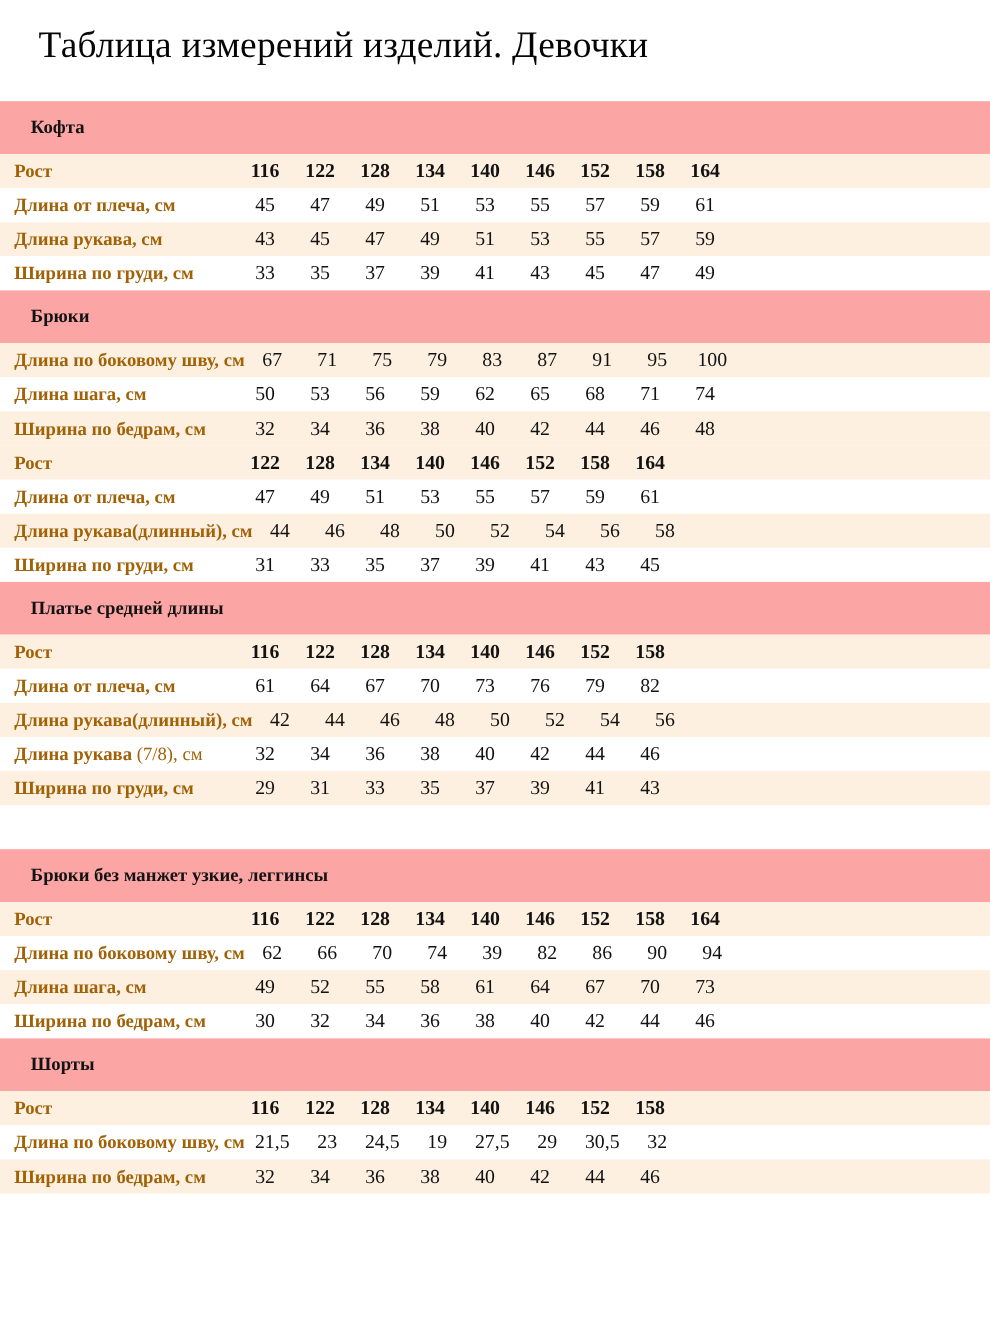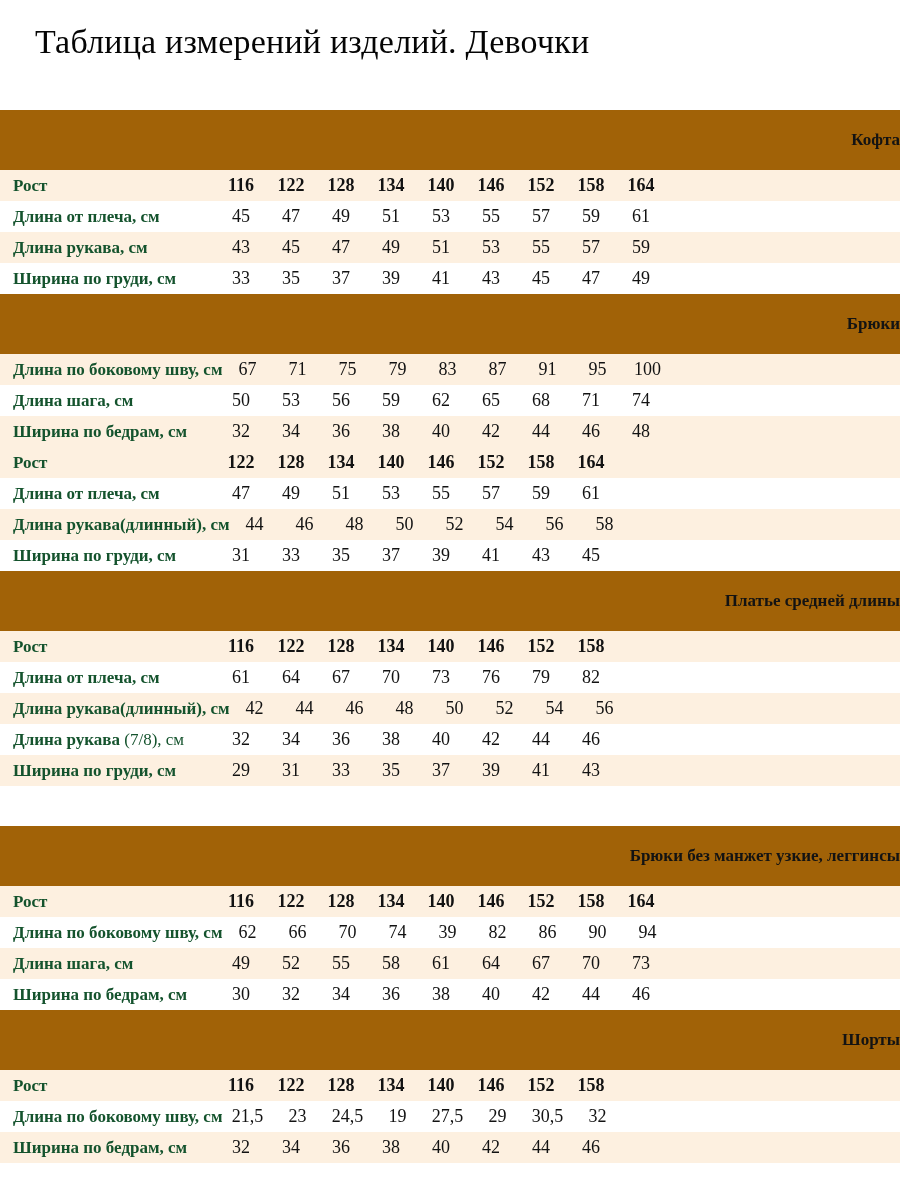--- a/index.html
+++ b/index.html
@@ -5,62 +5,61 @@
   html, body { margin: 0; padding: 0; }
   body {
     width: 900px; height: 1200px;
     background: #ffffff;
     color: #0e0e0e;
     font-family: "Liberation Serif", "DejaVu Serif", serif;
     overflow: hidden;
   }
   .title-wrap {
     box-sizing: border-box;
-    height: 110px;
+    height: 92px;
     padding: 21px 18px 0 35px;
   }
   .page-title {
     margin: 0;
     font-size: 34px;
     font-weight: 400;
     line-height: 1.25;
     letter-spacing: 0.2px;
     color: #050505;
   }
   .section { width: 900px; }
   .section.gap-before { margin-top: 40px; }
   .section-header {
     box-sizing: border-box;
-    height: 60px;
-    background: #a16207;
+    height: 48px;
+    background: #fca5a5;
     display: flex;
     align-items: center;
     padding-left: 28px;
-    justify-content: flex-end;
   }
   .section-title {
     font-size: 17px;
     font-weight: 700;
     color: #131313;
   }
   .row {
     box-sizing: border-box;
     height: 31px;
     display: flex;
     align-items: center;
     padding-left: 13px;
     background: #ffffff;
   }
   .row.alt { background: #fdf0e0; }
   .row-label {
     flex: 0 0 203px;
     font-size: 17px;
     font-weight: 700;
     white-space: nowrap;
-    color: #14532d;
+    color: #a16207;
   }
   .row-label .label-suffix { font-weight: 400; }
   .cell {
     box-sizing: border-box;
     width: 50px;
     flex: 0 0 50px;
     text-align: center;
     font-size: 18px;
     font-weight: 400;
     color: #121212;

